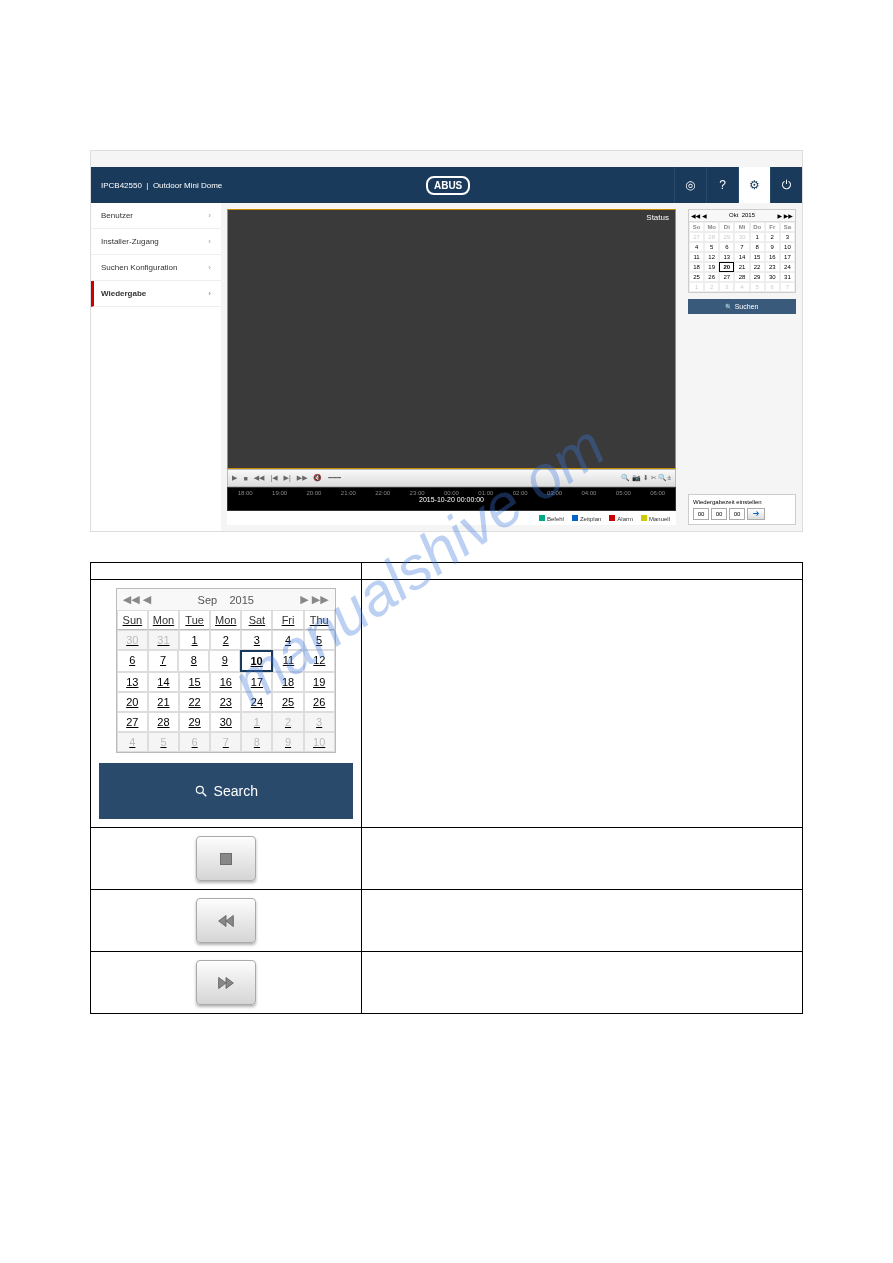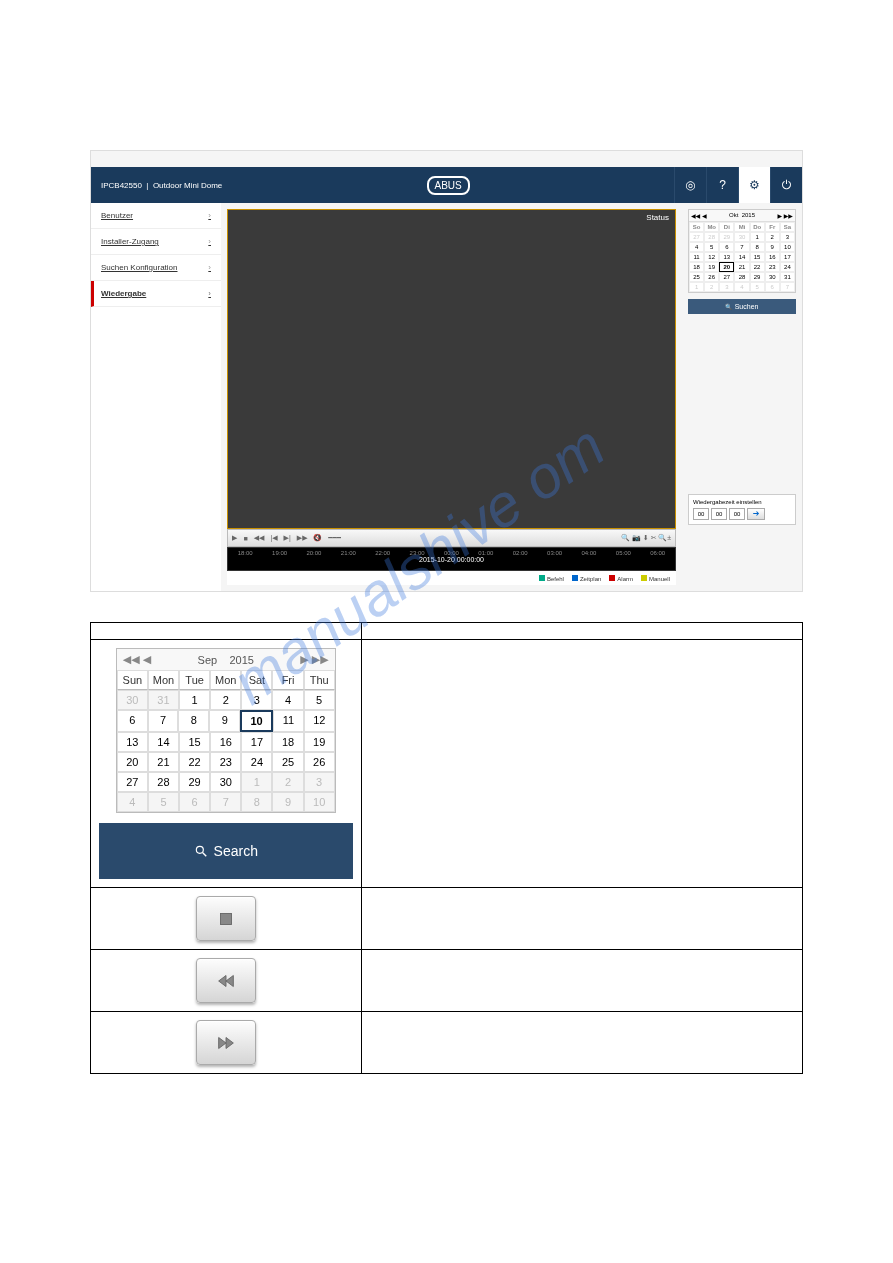--- a/index.html
+++ b/index.html
@@ -5,34 +5,34 @@
 * { box-sizing: border-box; margin: 0; padding: 0; }
 body { font-family: Arial, sans-serif; background: #fff; width: 893px; }
 
 
 .shot { margin: 150px 90px 30px 90px; background: #f5f5f5; border: 1px solid #ddd; }
 
 
 .hdr { background: #1a3a5c; height: 36px; display: flex; align-items: center; color: #fff; font-size: 8px; margin-top: 16px; }
 .hdr-title { padding-left: 10px; }
 .hdr-logo { flex: 1; text-align: center; }
-.hdr-logo span { display: inline-block; border: 2px solid #fff; border-radius: 8px; padding: 2px 6px; font-weight: normal; font-size: 10px; }
+.hdr-logo span { display: inline-block; border: 2px solid #fff; border-radius: 8px; padding: 2px 6px; font-weight: bold; font-size: 10px; }
 .hdr-icons { display: flex; }
 .hdr-ico { width: 32px; height: 36px; display: flex; align-items: center; justify-content: center; font-size: 12px; border-left: 1px solid #2a4a6c; }
 .hdr-ico.active { background: #fff; color: #1a3a5c; }
 
 
 .body { display: flex; background: #f0f0f0; }
 .sidebar { width: 130px; background: #fff; }
-.side-item { display: flex; justify-content: space-between; align-items: center; padding: 8px 10px; font-size: 8px; color: #333; border-bottom: 1px solid #eee; cursor: pointer; text-decoration: underline; }
+.side-item { display: flex; justify-content: space-between; align-items: center; padding: 8px 10px; font-size: 8px; color: #333; border-bottom: 1px solid #eee; cursor: pointer; }
 .side-item.active { border-left: 3px solid #c00; font-weight: bold; padding-left: 7px; }
 .side-arrow { color: #999; font-size: 8px; }
 
 .main { flex: 1; padding: 6px; background: #f5f5f5; }
-.video { background: #3a3a3a; height: 320px; border: 1px solid #c89000; position: relative; }
+.video { background: #3a3a3a; height: 260px; border: 1px solid #c89000; position: relative; }
 .video-status { position: absolute; top: 3px; right: 6px; color: #fff; font-size: 8px; }
 .ctrls { background: linear-gradient(#f8f8f8,#ddd); height: 18px; border: 1px solid #bbb; display: flex; align-items: center; font-size: 7px; color: #666; padding: 0 4px; gap: 6px; }
 .ctrls span:last-child { margin-left: auto; }
 .timeline { background: #000; height: 24px; border: 1px solid #333; position: relative; color: #888; font-size: 6px; }
 .tl-times { display: flex; justify-content: space-around; padding-top: 2px; }
 .tl-date { position: absolute; top: 8px; left: 50%; transform: translateX(-50%); color: #fff; font-size: 7px; }
 .legend { background: #fff; height: 14px; display: flex; justify-content: flex-end; align-items: center; gap: 8px; font-size: 6px; padding-right: 6px; color: #333; }
 .leg-dot { display: inline-block; width: 6px; height: 6px; margin-right: 2px; }
 .sidebar-blank { flex: 1; background: #f5f5f5; }
 
@@ -58,21 +58,21 @@
 
 
 .reftable { margin: 0 90px; border-collapse: collapse; width: calc(100% - 180px); }
 .reftable td { border: 1px solid #000; vertical-align: middle; padding: 8px; }
 .reftable td.left { width: 38%; text-align: center; }
 
 
 .bigcal { border: 1px solid #bbb; margin: 0 auto; background: #fff; width: 220px; font-size: 11px; }
 .bigcal-hdr { display: flex; justify-content: space-between; align-items: center; padding: 4px 6px; background: #f8f8f8; color: #555; }
 .bigcal-nav { color: #888; cursor: pointer; }
-.bigcal-row { display: flex; }
+.bigcal-row { display: flex; text-decoration: underline; }
 .bigcal-cell { flex: 1; text-align: center; padding: 3px 0; border: 1px solid #ddd; }
 .bigcal-cell.wk { font-weight: normal; color: #333; border-bottom: 1px solid #bbb; }
 .bigcal-cell.out { color: #bbb; background: #f5f5f5; }
 .bigcal-cell.sel { border: 2px solid #1a3a5c; font-weight: bold; }
 .big-search { background: #2a4a6c; color: #fff; text-align: center; padding: 20px; margin-top: 10px; font-size: 14px; cursor: pointer; display: flex; align-items: center; justify-content: center; gap: 6px; }
 .big-search svg { width: 14px; height: 14px; }
 
 
 .btn3d { width: 60px; height: 45px; margin: 0 auto; background: linear-gradient(#fdfdfd,#d5d5d5); border: 1px solid #aaa; border-radius: 4px; box-shadow: inset 0 1px 0 #fff, 0 2px 3px rgba(0,0,0,0.3); display: flex; align-items: center; justify-content: center; }
 .btn3d svg { width: 22px; height: 22px; }

